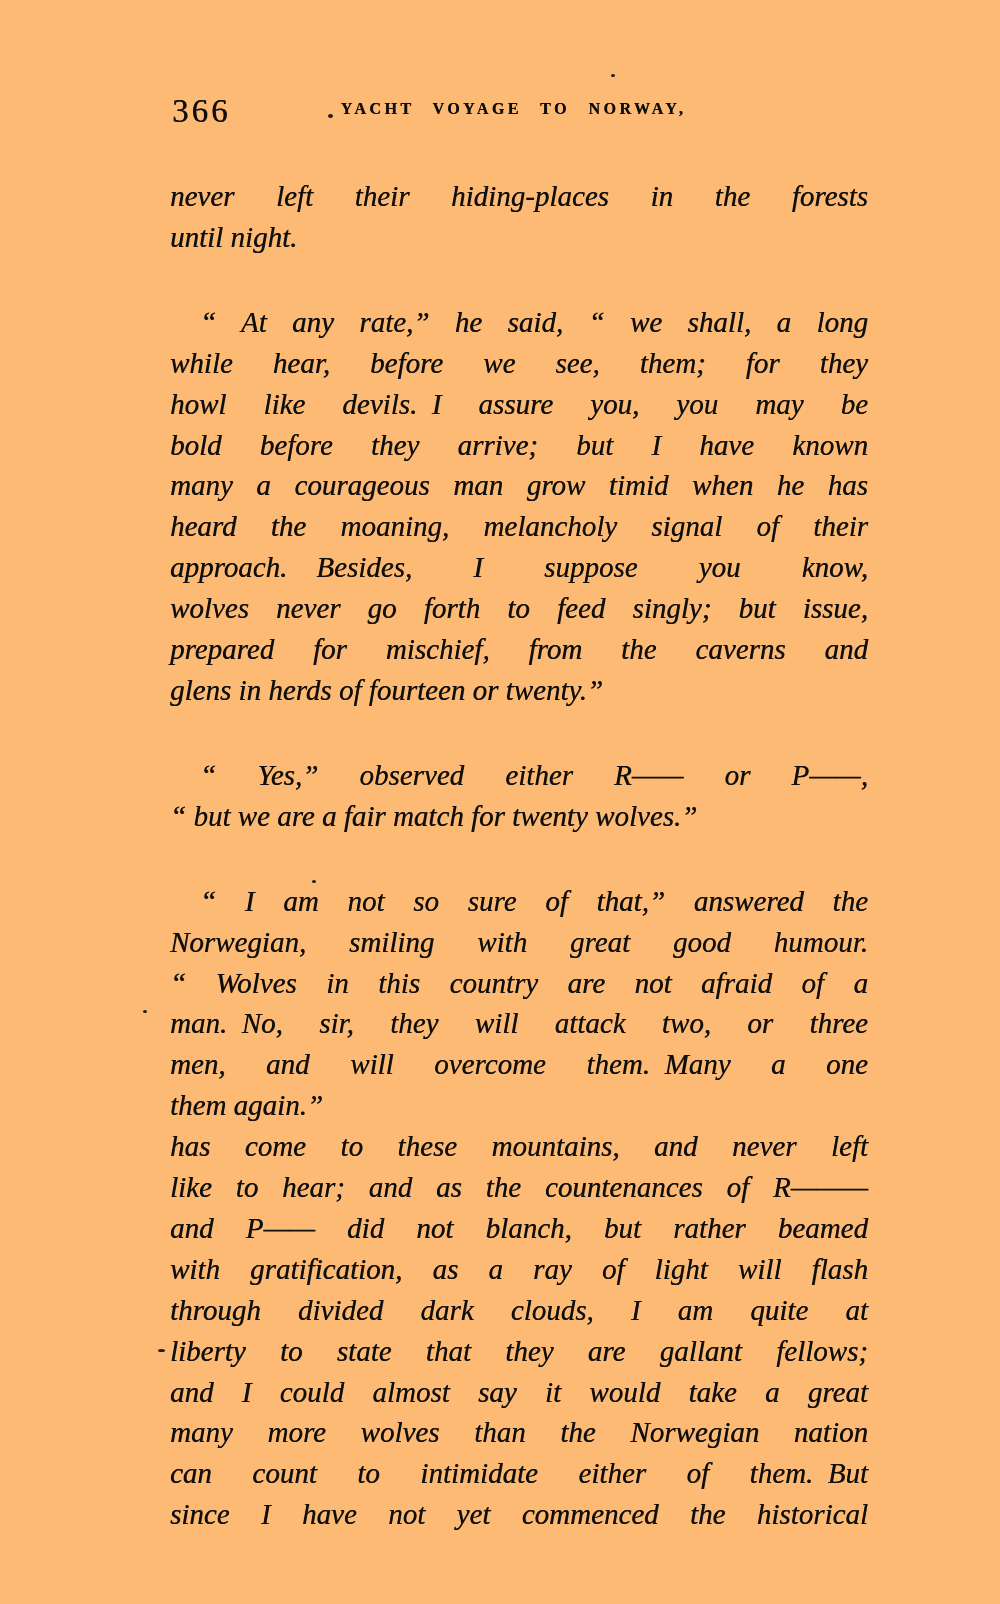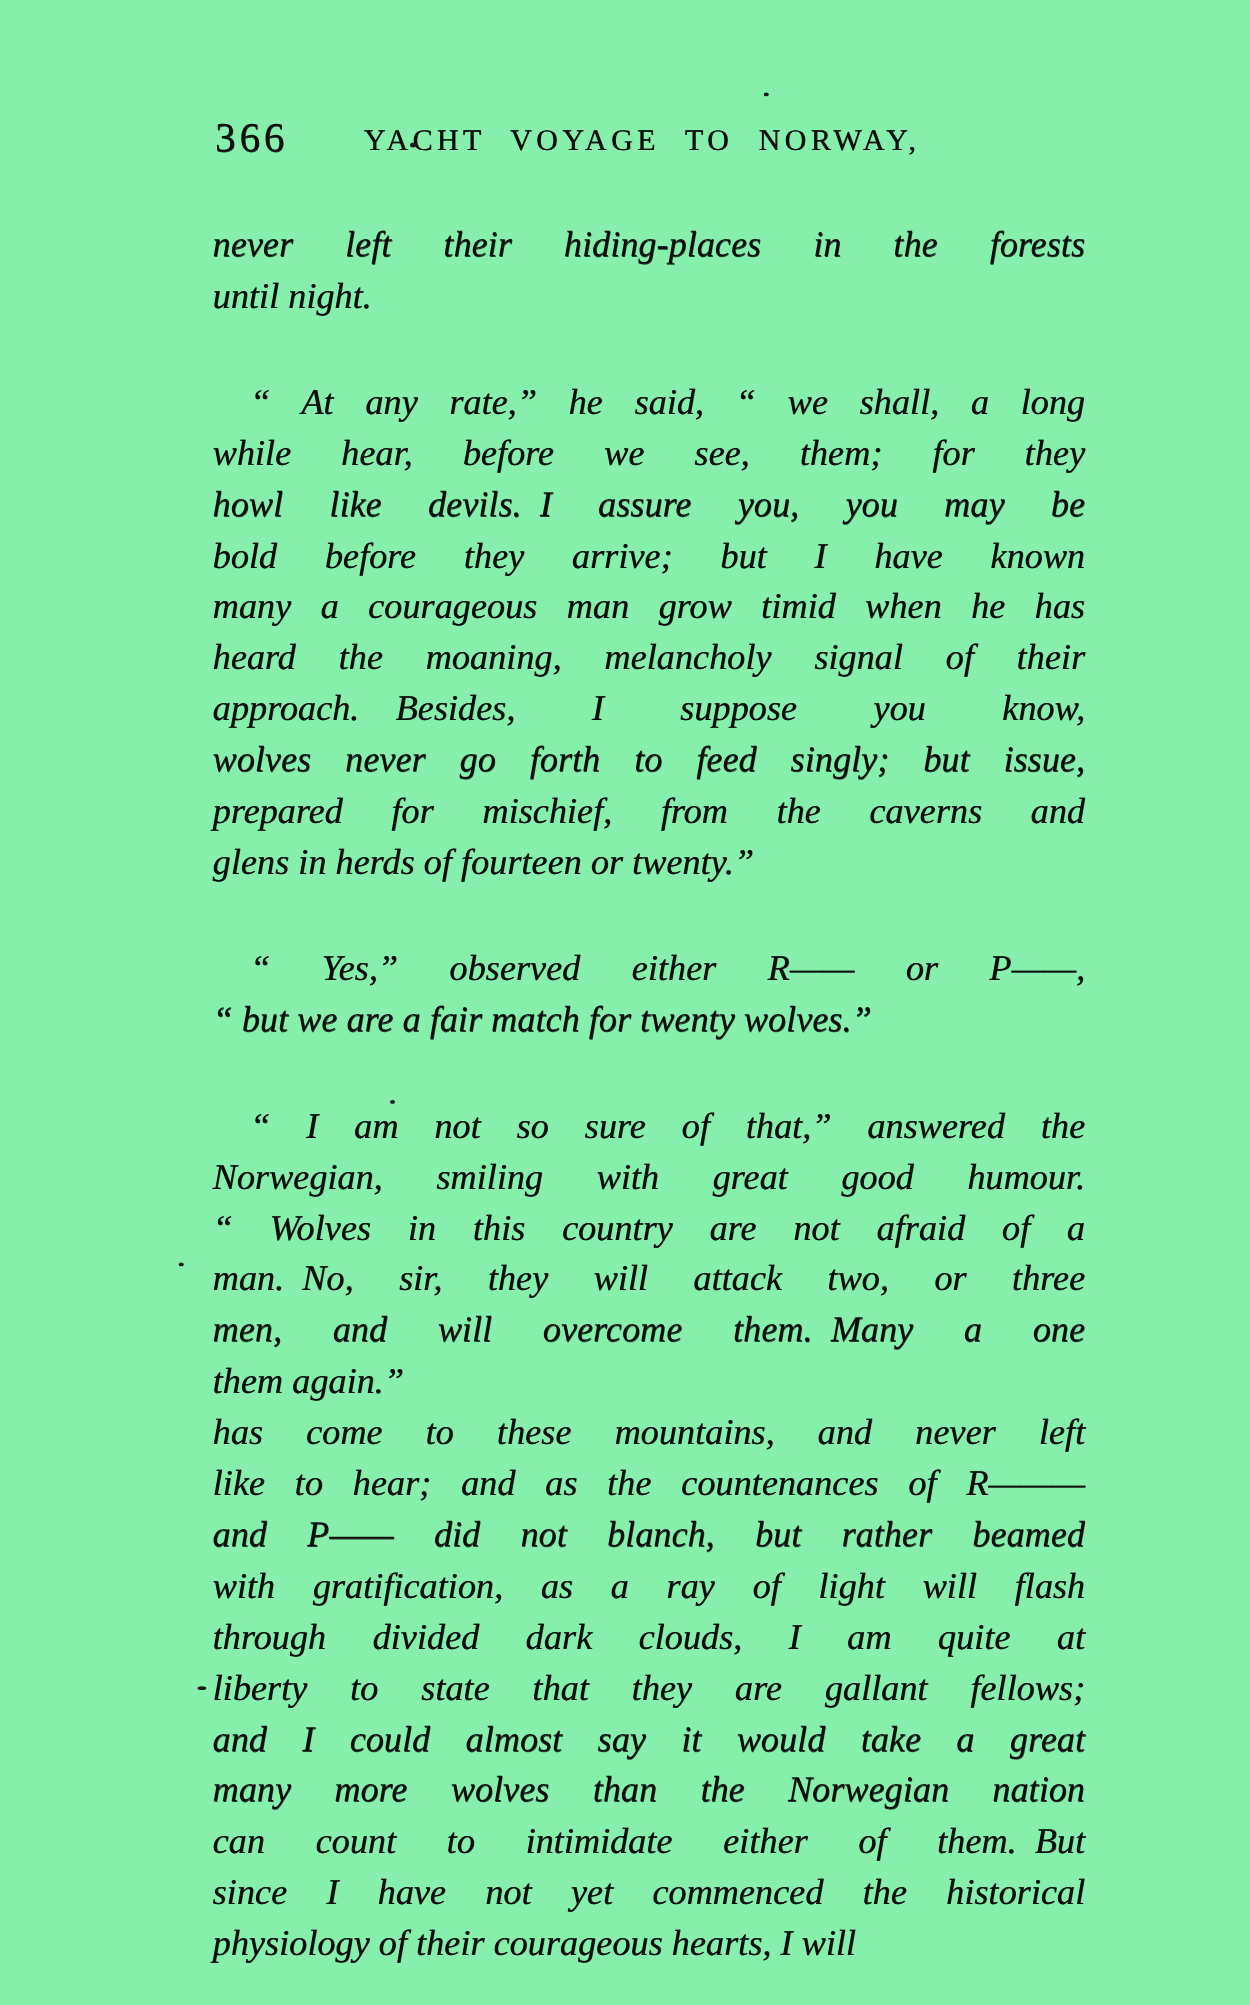--- a/index.html
+++ b/index.html
@@ -4,21 +4,21 @@
 <style>
   html, body {
     margin: 0;
     padding: 0;
     background: #e8e8e8;
   }
   .page {
     position: relative;
     width: 1000px;
     height: 1604px;
-    background: #86efac;
+    background: #fdba74;
     color: #0e0e0e;
     font-family: "Liberation Serif", serif;
     overflow: hidden;
   }
   .header {
     position: absolute;
     top: 93px;
     left: 170px;
     width: 698px;
     height: 36px;
@@ -30,25 +30,26 @@
     font-size: 33px;
     letter-spacing: 3px;
     text-shadow: 0.4px 0.2px 0 rgba(0,0,0,0.8);
   }
   .running-title {
     position: absolute;
     left: 0;
     right: 11px;
     top: 7px;
     text-align: center;
-    font-size: 24px;
+    font-size: 16px;
     letter-spacing: 3.5px;
     word-spacing: 11px;
     text-shadow: 0.4px 0.2px 0 rgba(0,0,0,0.8);
     white-space: nowrap;
+    font-weight: bold;
   }
   .body-text {
     position: absolute;
     left: 170px;
     top: 176px;
     width: 698px;
     font-size: 29px;
     line-height: 40.9px;
     text-shadow: 0.4px 0.2px 0 rgba(0,0,0,0.75);
   }
@@ -103,21 +104,20 @@
       <div class="line j">has come to these mountains, and never left</div>
       <div class="line j">like to hear; and as the countenances of R———</div>
       <div class="line j">and P—— did not blanch, but rather beamed</div>
       <div class="line j">with gratification, as a ray of light will flash</div>
       <div class="line j">through divided dark clouds, I am quite at</div>
       <div class="line j">liberty to state that they are gallant fellows;</div>
       <div class="line j">and I could almost say it would take a great</div>
       <div class="line j">many more wolves than the Norwegian nation</div>
       <div class="line j">can count to intimidate either of them. But</div>
       <div class="line j">since I have not yet commenced the historical</div>
-      <div class="line">physiology of their courageous hearts, I will</div>
     </div>
   <div id="specks">
       <div class="speck" style="left: 611px; top: 74px; width: 4px; height: 3px;"></div>
       <div class="speck" style="left: 328px; top: 114px; width: 5px; height: 4px;"></div>
       <div class="speck" style="left: 143px; top: 1010px; width: 4px; height: 3px;"></div>
       <div class="speck" style="left: 312px; top: 880px; width: 4px; height: 3px;"></div>
       <div class="speck" style="left: 158px; top: 1349px; width: 7px; height: 3px;"></div>
     </div>
 </div>
 

